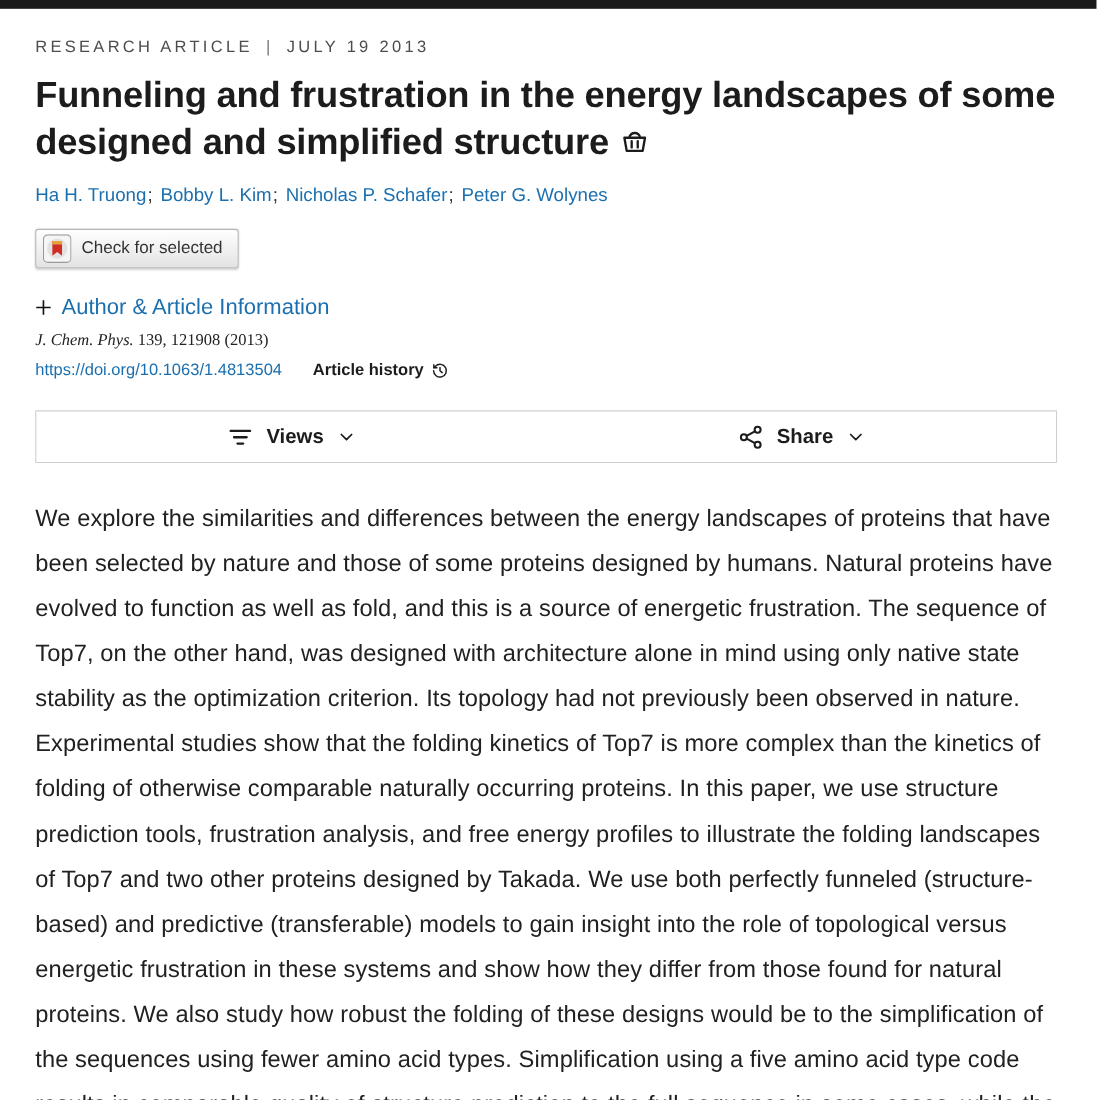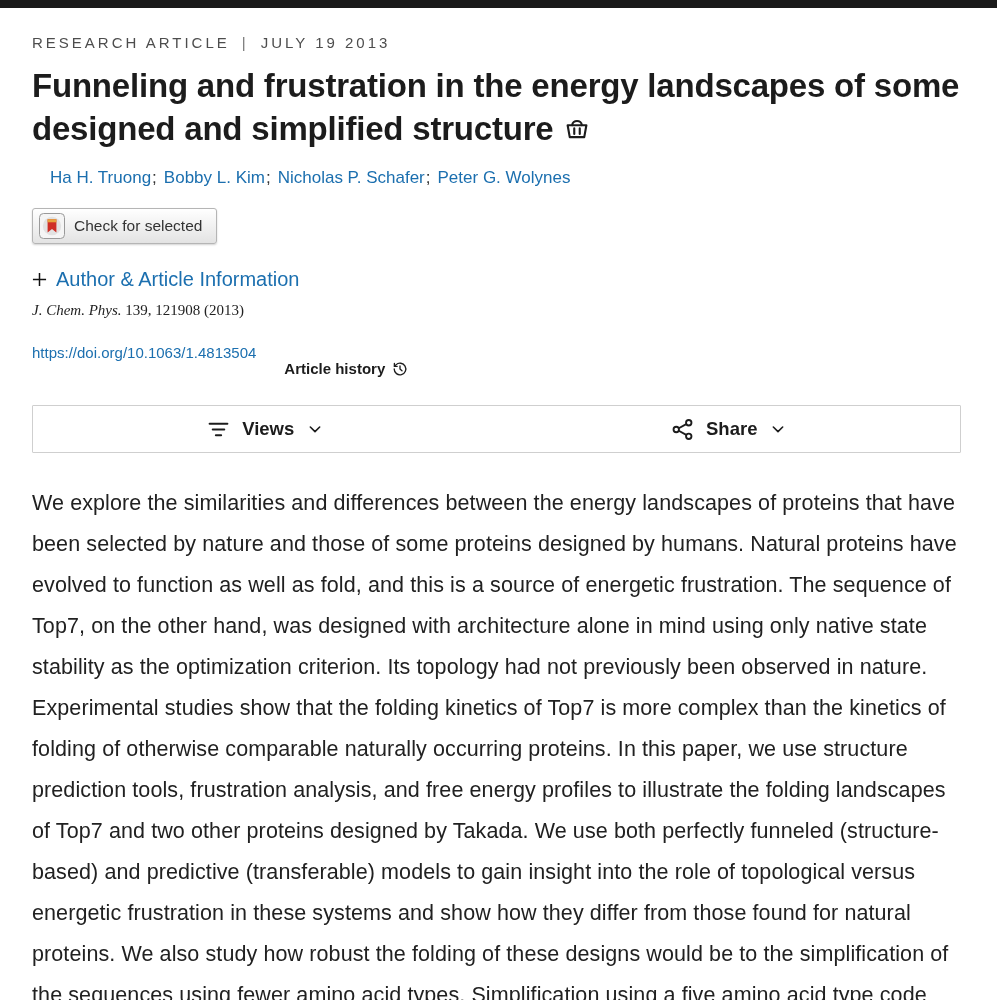--- a/index.html
+++ b/index.html
@@ -43,21 +43,20 @@
     vertical-align: -4px;
     margin-left: 8px;
     color: #1c1c1c;
     cursor: pointer;
   }
   
   .authors {
     font-size: 17px;
     margin-top: 2px;
     line-height: 1.5;
-    margin-left: 18px;
   }
   a.link, .author-link {
     color: #1b6faf;
     text-decoration: none;
     cursor: pointer;
   }
   .author-sep {
     color: #333333;
     margin: 0 7px 0 1px;
   }
@@ -107,21 +106,20 @@
     gap: 28px;
   }
   .history {
     font-weight: bold;
     font-size: 15px;
     color: #1c1c1c;
     display: inline-flex;
     align-items: center;
     gap: 7px;
     cursor: pointer;
-    margin-top: 32px;
   }
   
   .toolbar {
     margin-top: 28px;
     border: 1px solid #cfcfcf;
     border-radius: 1px;
     display: flex;
     height: 48px;
     align-items: stretch;
   }

